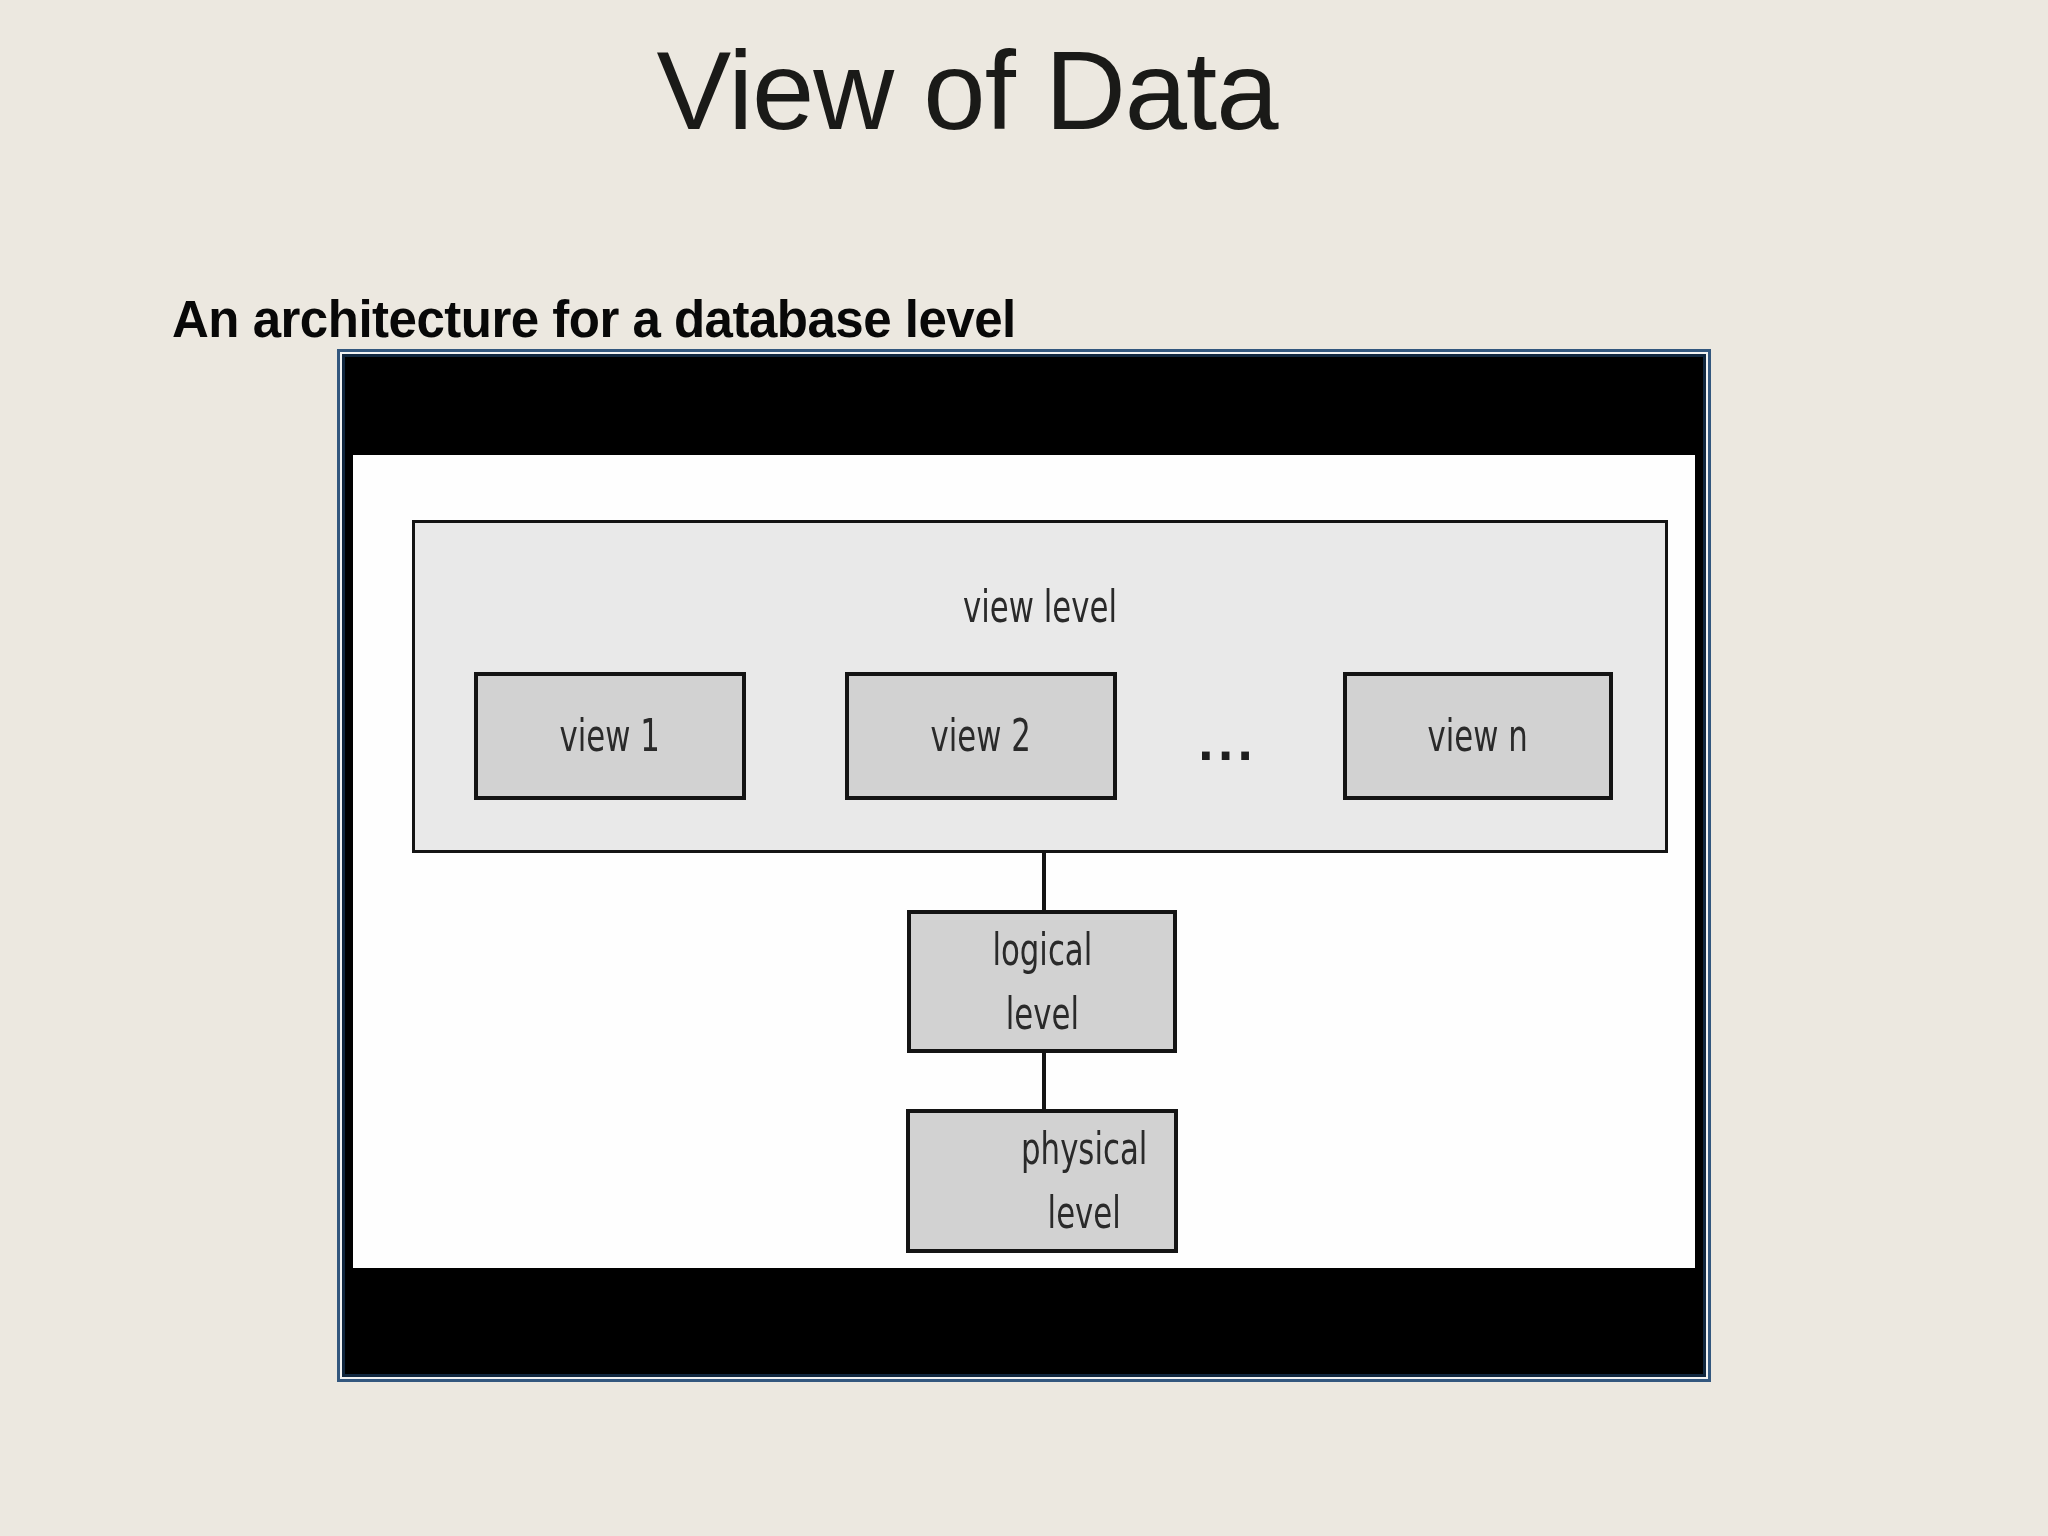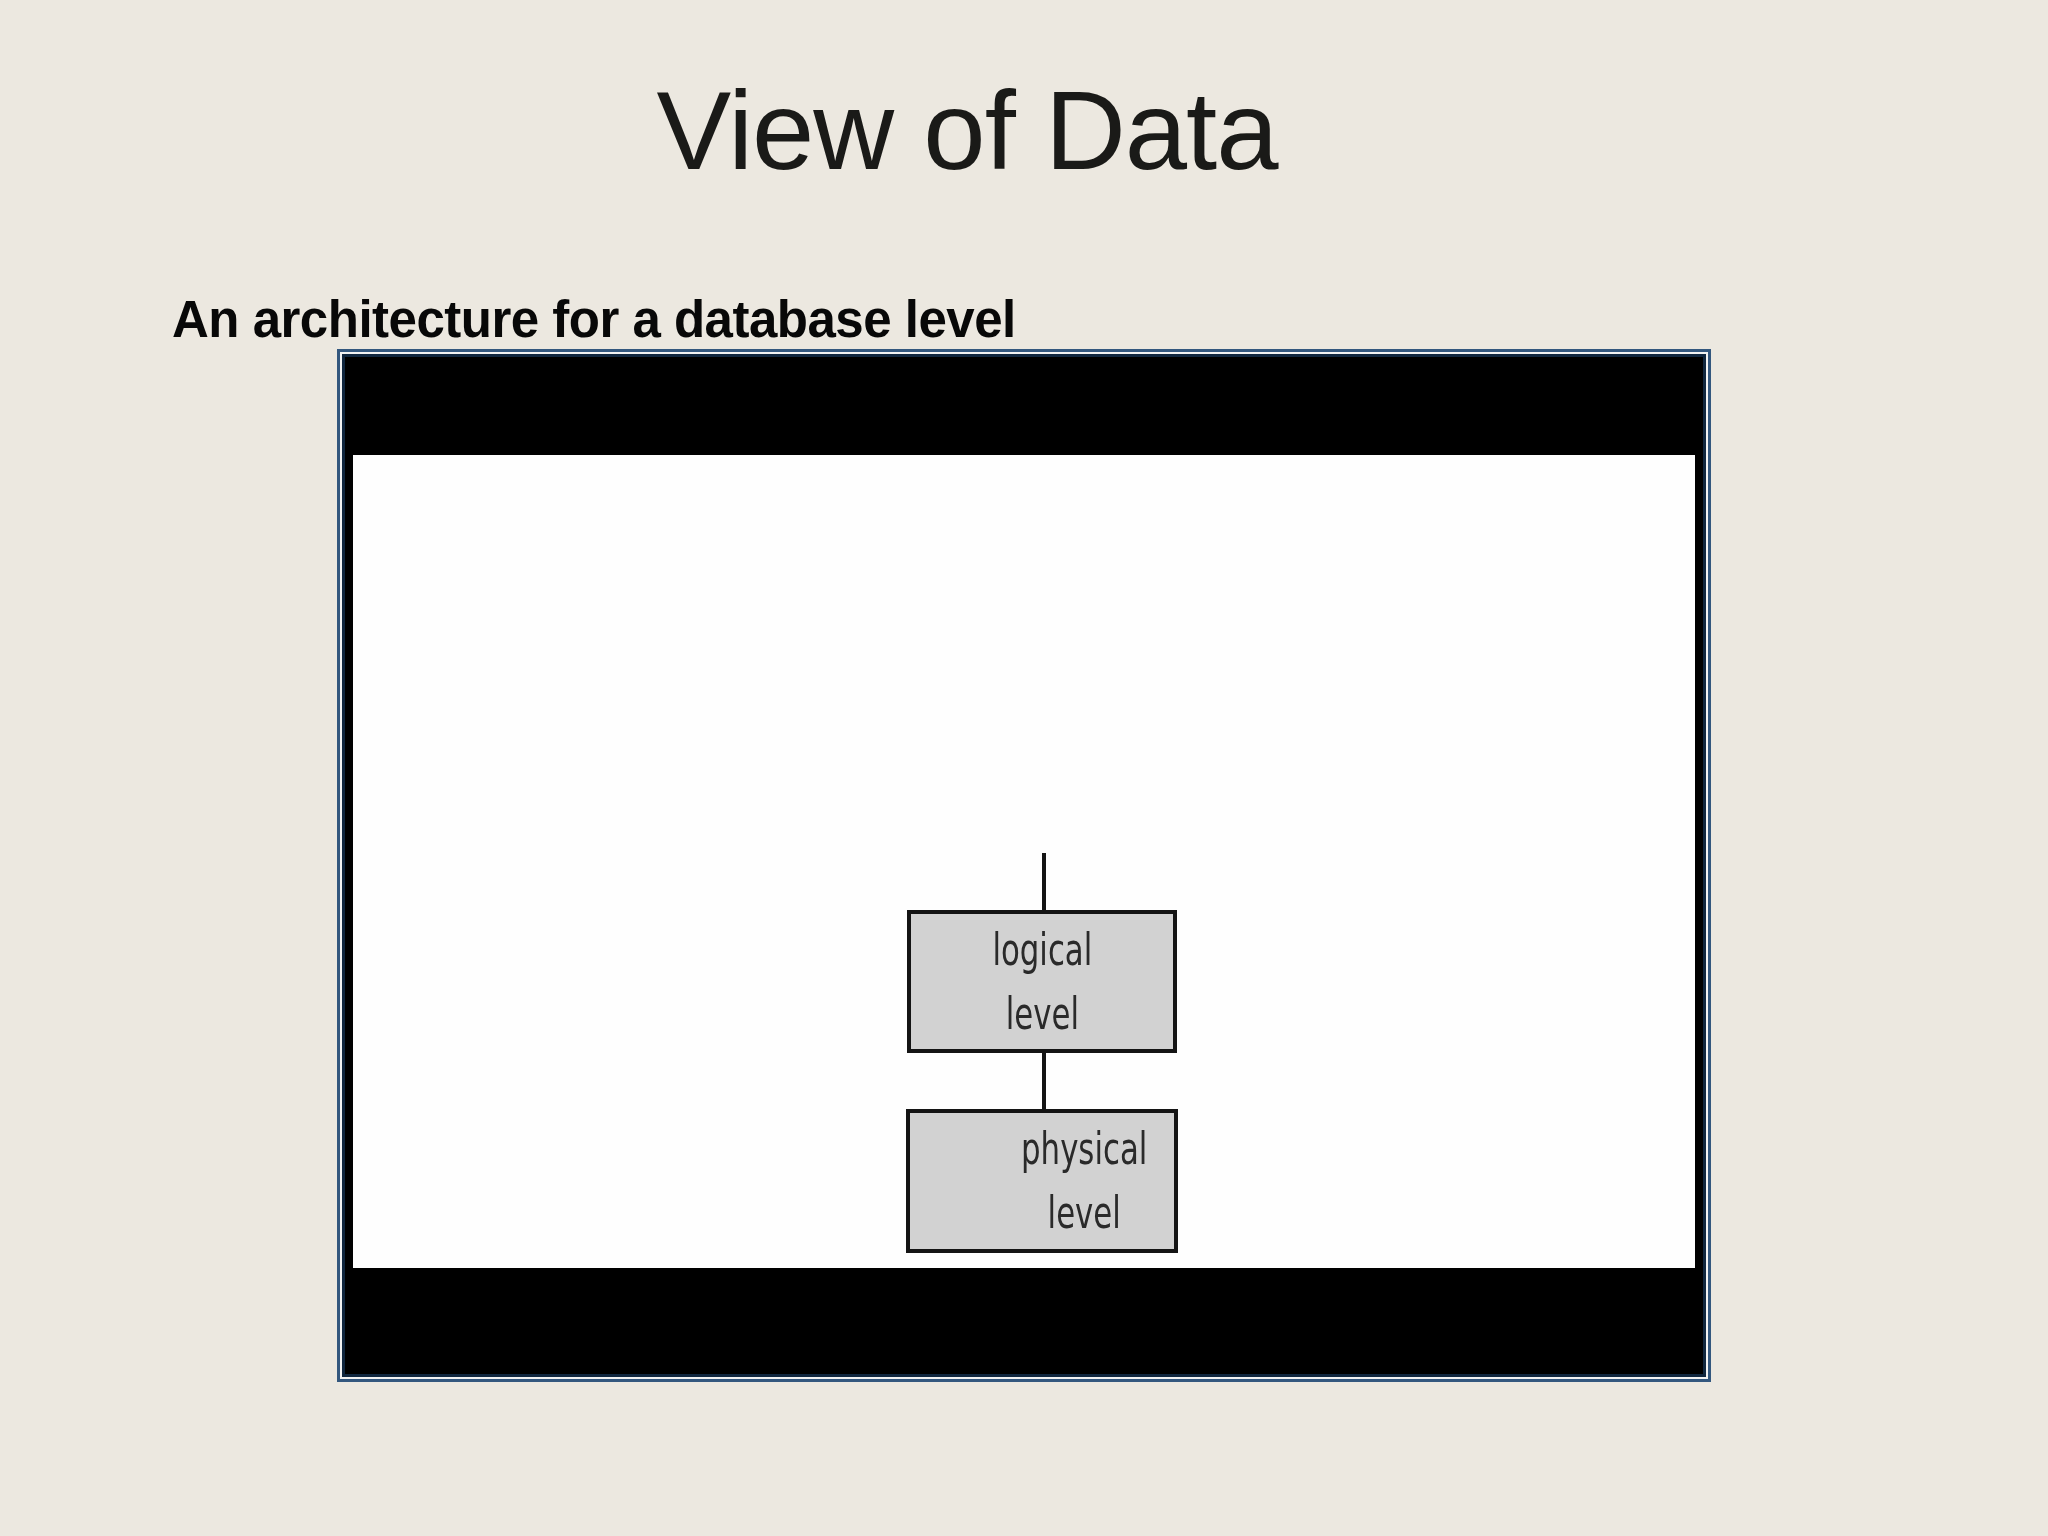--- a/index.html
+++ b/index.html
@@ -27,21 +27,20 @@
   
   .title{
     position:absolute;
     top:26px;left:0;width:1934px;
     text-align:center;
     font-size:112px;
     font-weight:400;
     letter-spacing:-1px;
     color:var(--title-color);
     font-family:"Liberation Sans",sans-serif;
-    margin-top:40px;
   }
   .subtitle{
     position:absolute;
     top:290px;left:172px;
     font-size:51px;
     font-weight:700;
     letter-spacing:-0.5px;
     color:#080808;
   }
   
@@ -131,20 +130,41 @@
 <div class="page">
 
   <h1 class="title">View of Data</h1>
 
   <div class="subtitle">An architecture for a database level</div>
 
   <div class="figure">
     <div class="figure-inner">
       <div class="white-area">
 
+        <div class="view-level">
+
+          <div class="view-level-caption">
+            <span class="cond">view level</span>
+          </div>
+
+          <div class="vbox vbox1">
+            <span class="cond">view 1</span>
+          </div>
+
+          <div class="vbox vbox2">
+            <span class="cond">view 2</span>
+          </div>
+
+          <div class="dots">...</div>
+
+          <div class="vbox vboxn">
+            <span class="cond">view n</span>
+          </div>
+
+        </div>
 
         <div class="connector c1"></div>
 
         <div class="lbox logical">
           <span class="cond">logical
 level</span>
         </div>
 
         <div class="connector c2"></div>
 

